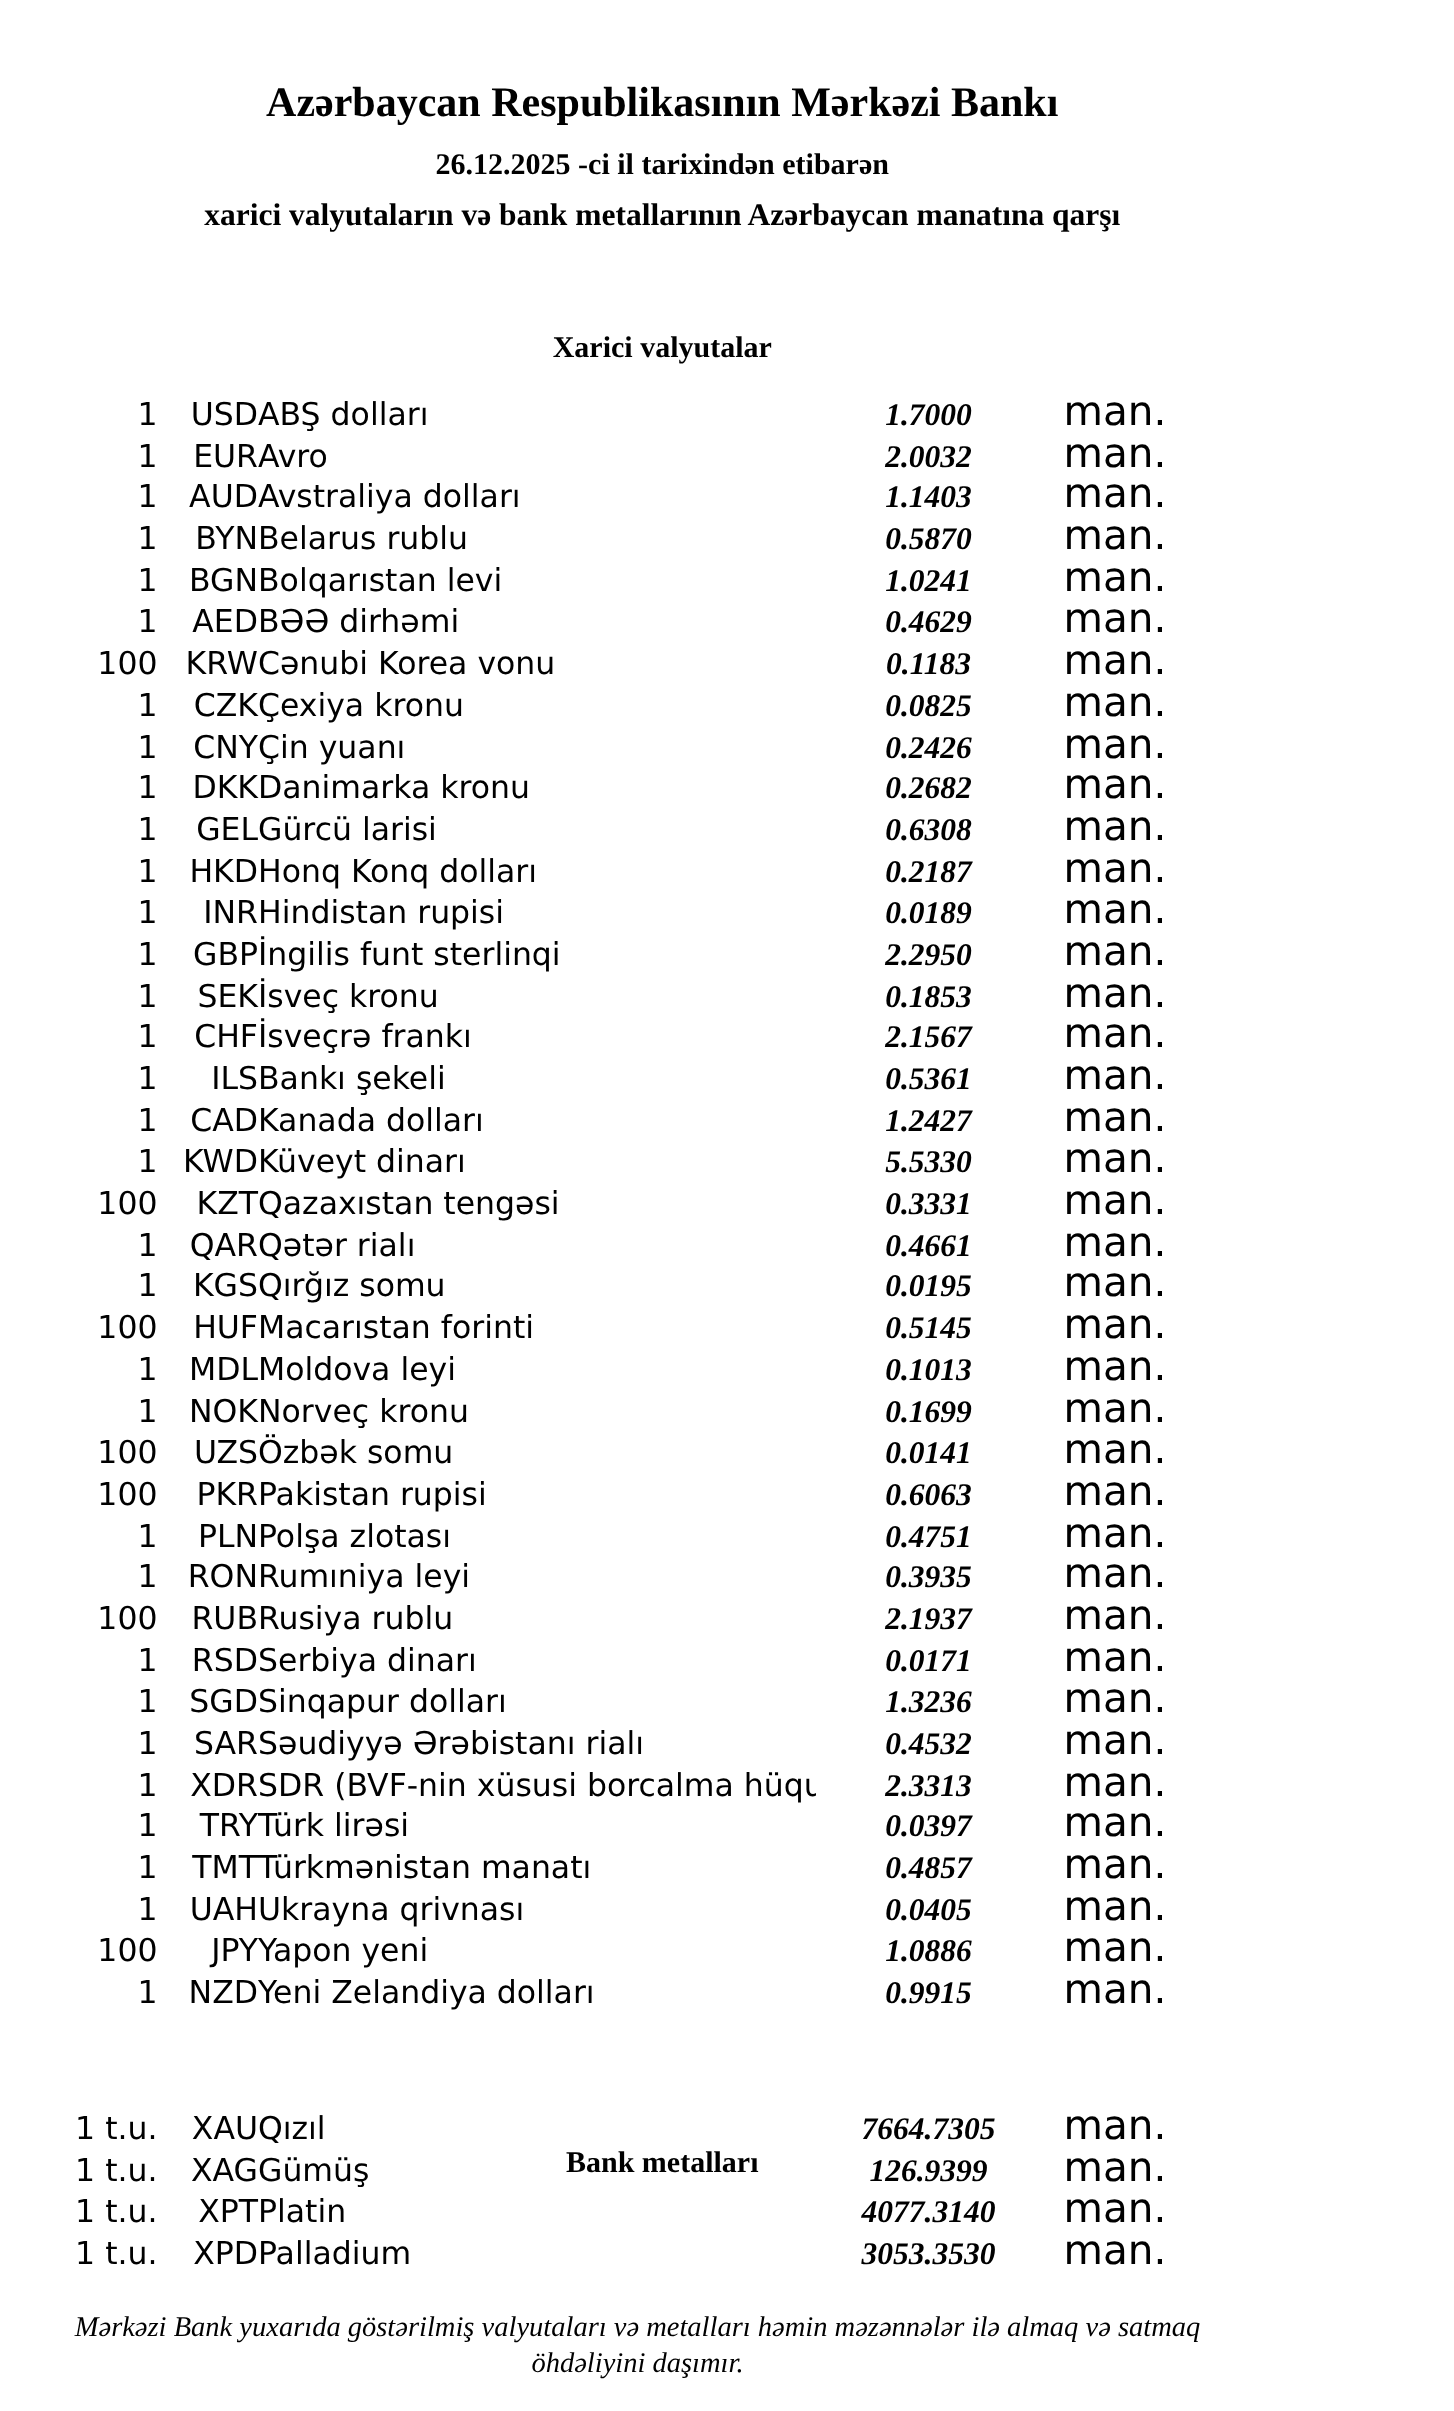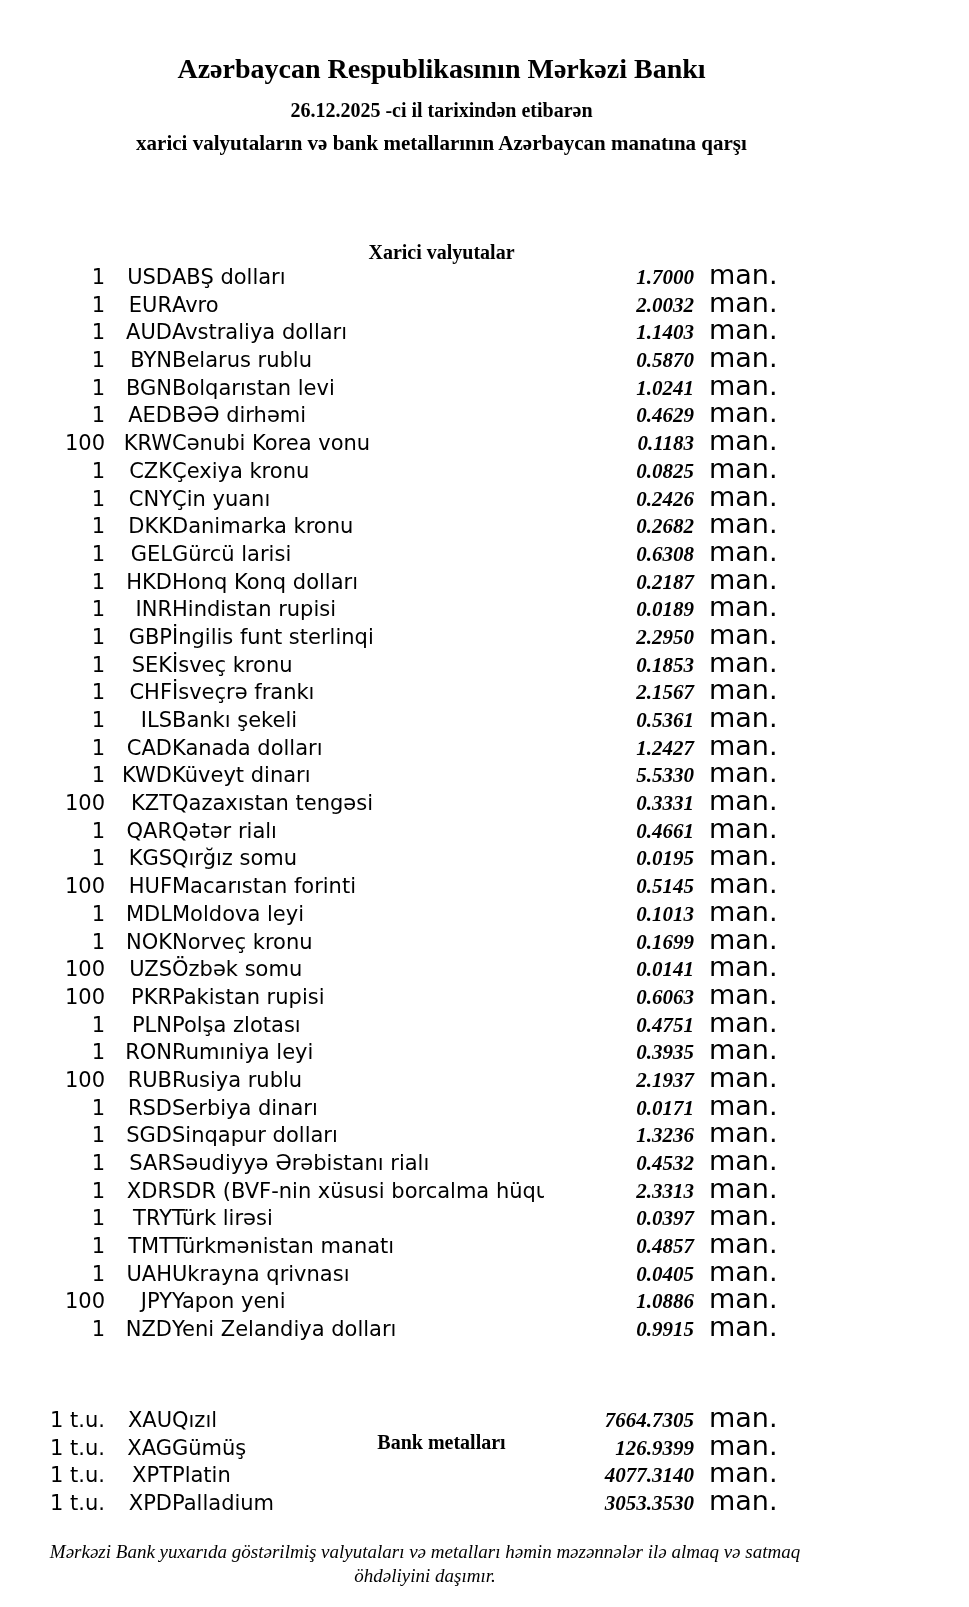--- a/index.html
+++ b/index.html
@@ -39,21 +39,21 @@
     font-weight: bold;
     font-size: 21px;
     line-height: 26px;
   }
   .section-title {
     font-family: "Liberation Serif", serif;
     font-weight: bold;
     font-size: 20px;
     line-height: 24px;
   }
-  .section-title.currencies { top: 240px; }
+  .section-title.currencies { top: 220px; }
   .section-title.metals { top: 1430px; }
   .rates {
     position: absolute;
     left: 0;
     right: 0;
   }
   .rates.currencies { top: 261px; }
   .rates.metals { top: 1404px; }
   .row {
     display: flex;
@@ -74,21 +74,21 @@
     font-size: 21px;
   }
   .name {
     flex: 1;
     text-align: left;
     font-size: 21px;
     overflow: hidden;
   }
   .rate {
     width: 150px;
-    text-align: right;
+    text-align: center;
     font-family: "Liberation Serif", serif;
     font-style: italic;
     font-weight: bold;
     font-size: 21px;
   }
   .unit {
     width: 53px;
     margin-left: 15px;
     text-align: left;
     font-size: 27px;

